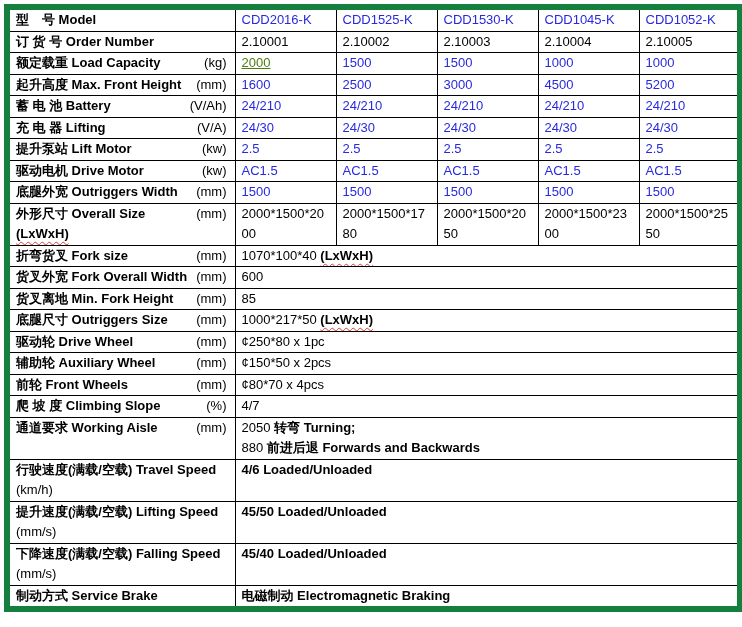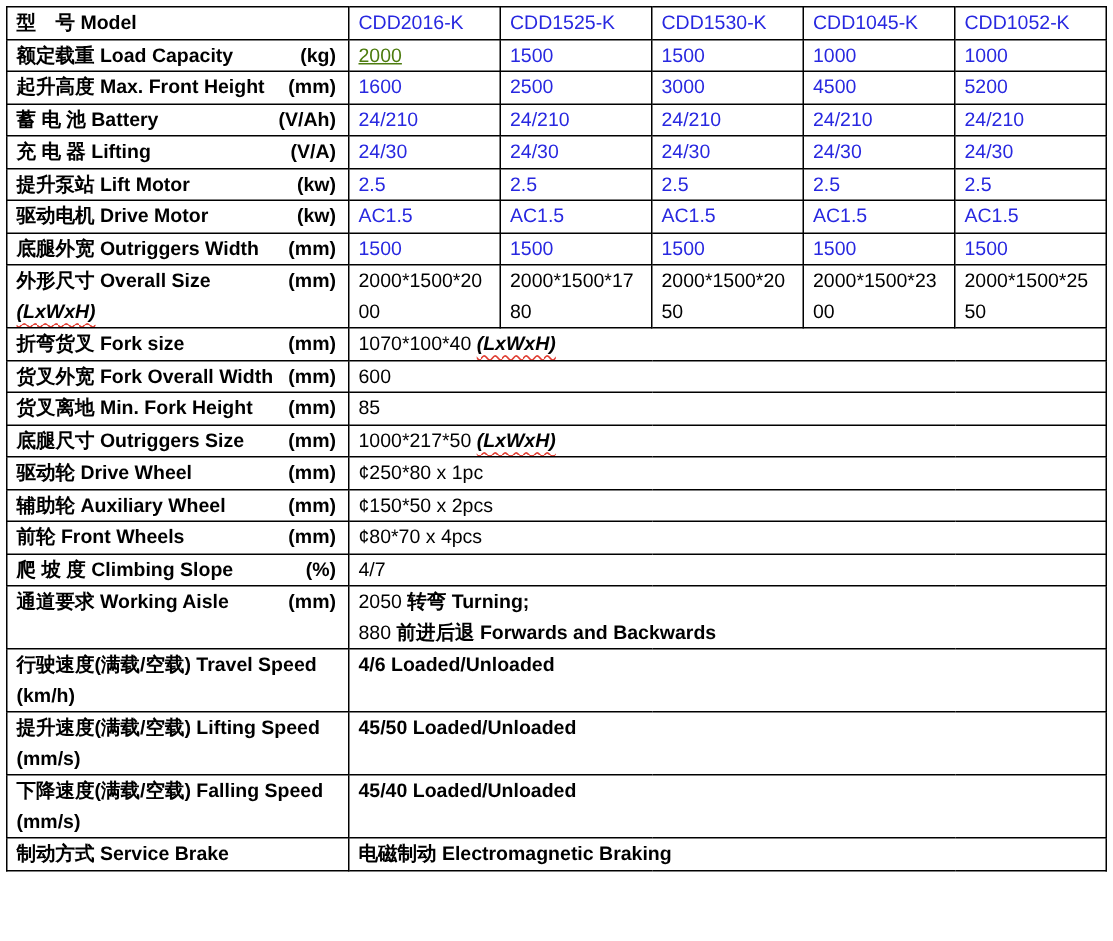--- a/index.html
+++ b/index.html
@@ -9,48 +9,47 @@
     background: #ffffff;
     font-family: "Liberation Sans", "DejaVu Sans", sans-serif;
     overflow: hidden;
   }
   .page { position: relative; width: 742px; height: 627px; }
   table.spec {
     position: absolute; left: 4px; top: 4px;
     width: 734px;
     border-collapse: collapse;
     table-layout: fixed;
-    border: 1px solid #15803d;
+    border: 6px solid #15803d;
     font-size: 13px;
   }
   col.c-label { width: 228px; }
   col.c-data  { width: 101px; }
   td {
     border: 1px solid #000;
     padding: 0 6px;
     line-height: 20.5px;
     vertical-align: top;
     overflow: hidden;
     color: #000;
   }
   td.label { font-weight: bold; }
   .lw { display: flex; justify-content: space-between; gap: 4px; }
   td.unit-below .lw { display: block; }
-  .unit { font-weight: bold; white-space: nowrap; padding-right: 2px; }
+  .unit { font-weight: normal; white-space: nowrap; padding-right: 2px; }
   td.unit-below .unit { display: block; padding-right: 0; }
   td.val { font-weight: normal; }
   td.val.ba { word-break: break-all; }
   .b { font-weight: bold; }
   .sq {
     text-decoration: underline;
     text-decoration-style: wavy;
     text-decoration-color: #e03c31;
     text-decoration-thickness: 1px;
     text-underline-offset: 3px;
-    font-style: italic;
   }
 </style>
 </head>
 <body>
 
 <div class="page">
   <table class="spec">
     <colgroup>
       <col class="c-label">
       <col class="c-data">
@@ -68,20 +67,32 @@
           </td>
           <td class="val"><span style="color: rgb(40, 40, 224);">CDD2016-K</span></td>
           <td class="val"><span style="color: rgb(40, 40, 224);">CDD1525-K</span></td>
           <td class="val"><span style="color: rgb(40, 40, 224);">CDD1530-K</span></td>
           <td class="val"><span style="color: rgb(40, 40, 224);">CDD1045-K</span></td>
           <td class="val"><span style="color: rgb(40, 40, 224);">CDD1052-K</span></td>
         </tr>
         <tr>
           <td class="label">
             <div class="lw">
+              <span><span>订 货 号 Order Number</span></span>
+            </div>
+          </td>
+          <td class="val"><span>2.10001</span></td>
+          <td class="val"><span>2.10002</span></td>
+          <td class="val"><span>2.10003</span></td>
+          <td class="val"><span>2.10004</span></td>
+          <td class="val"><span>2.10005</span></td>
+        </tr>
+        <tr>
+          <td class="label">
+            <div class="lw">
               <span><span>额定载重 Load Capacity</span></span>
               <span class="unit">(kg)</span>
             </div>
           </td>
           <td class="val"><span style="color: #4d7c0f; text-decoration: underline;">2000</span></td>
           <td class="val"><span style="color: rgb(40, 40, 224);">1500</span></td>
           <td class="val"><span style="color: rgb(40, 40, 224);">1500</span></td>
           <td class="val"><span style="color: rgb(40, 40, 224);">1000</span></td>
           <td class="val"><span style="color: rgb(40, 40, 224);">1000</span></td>
         </tr>

